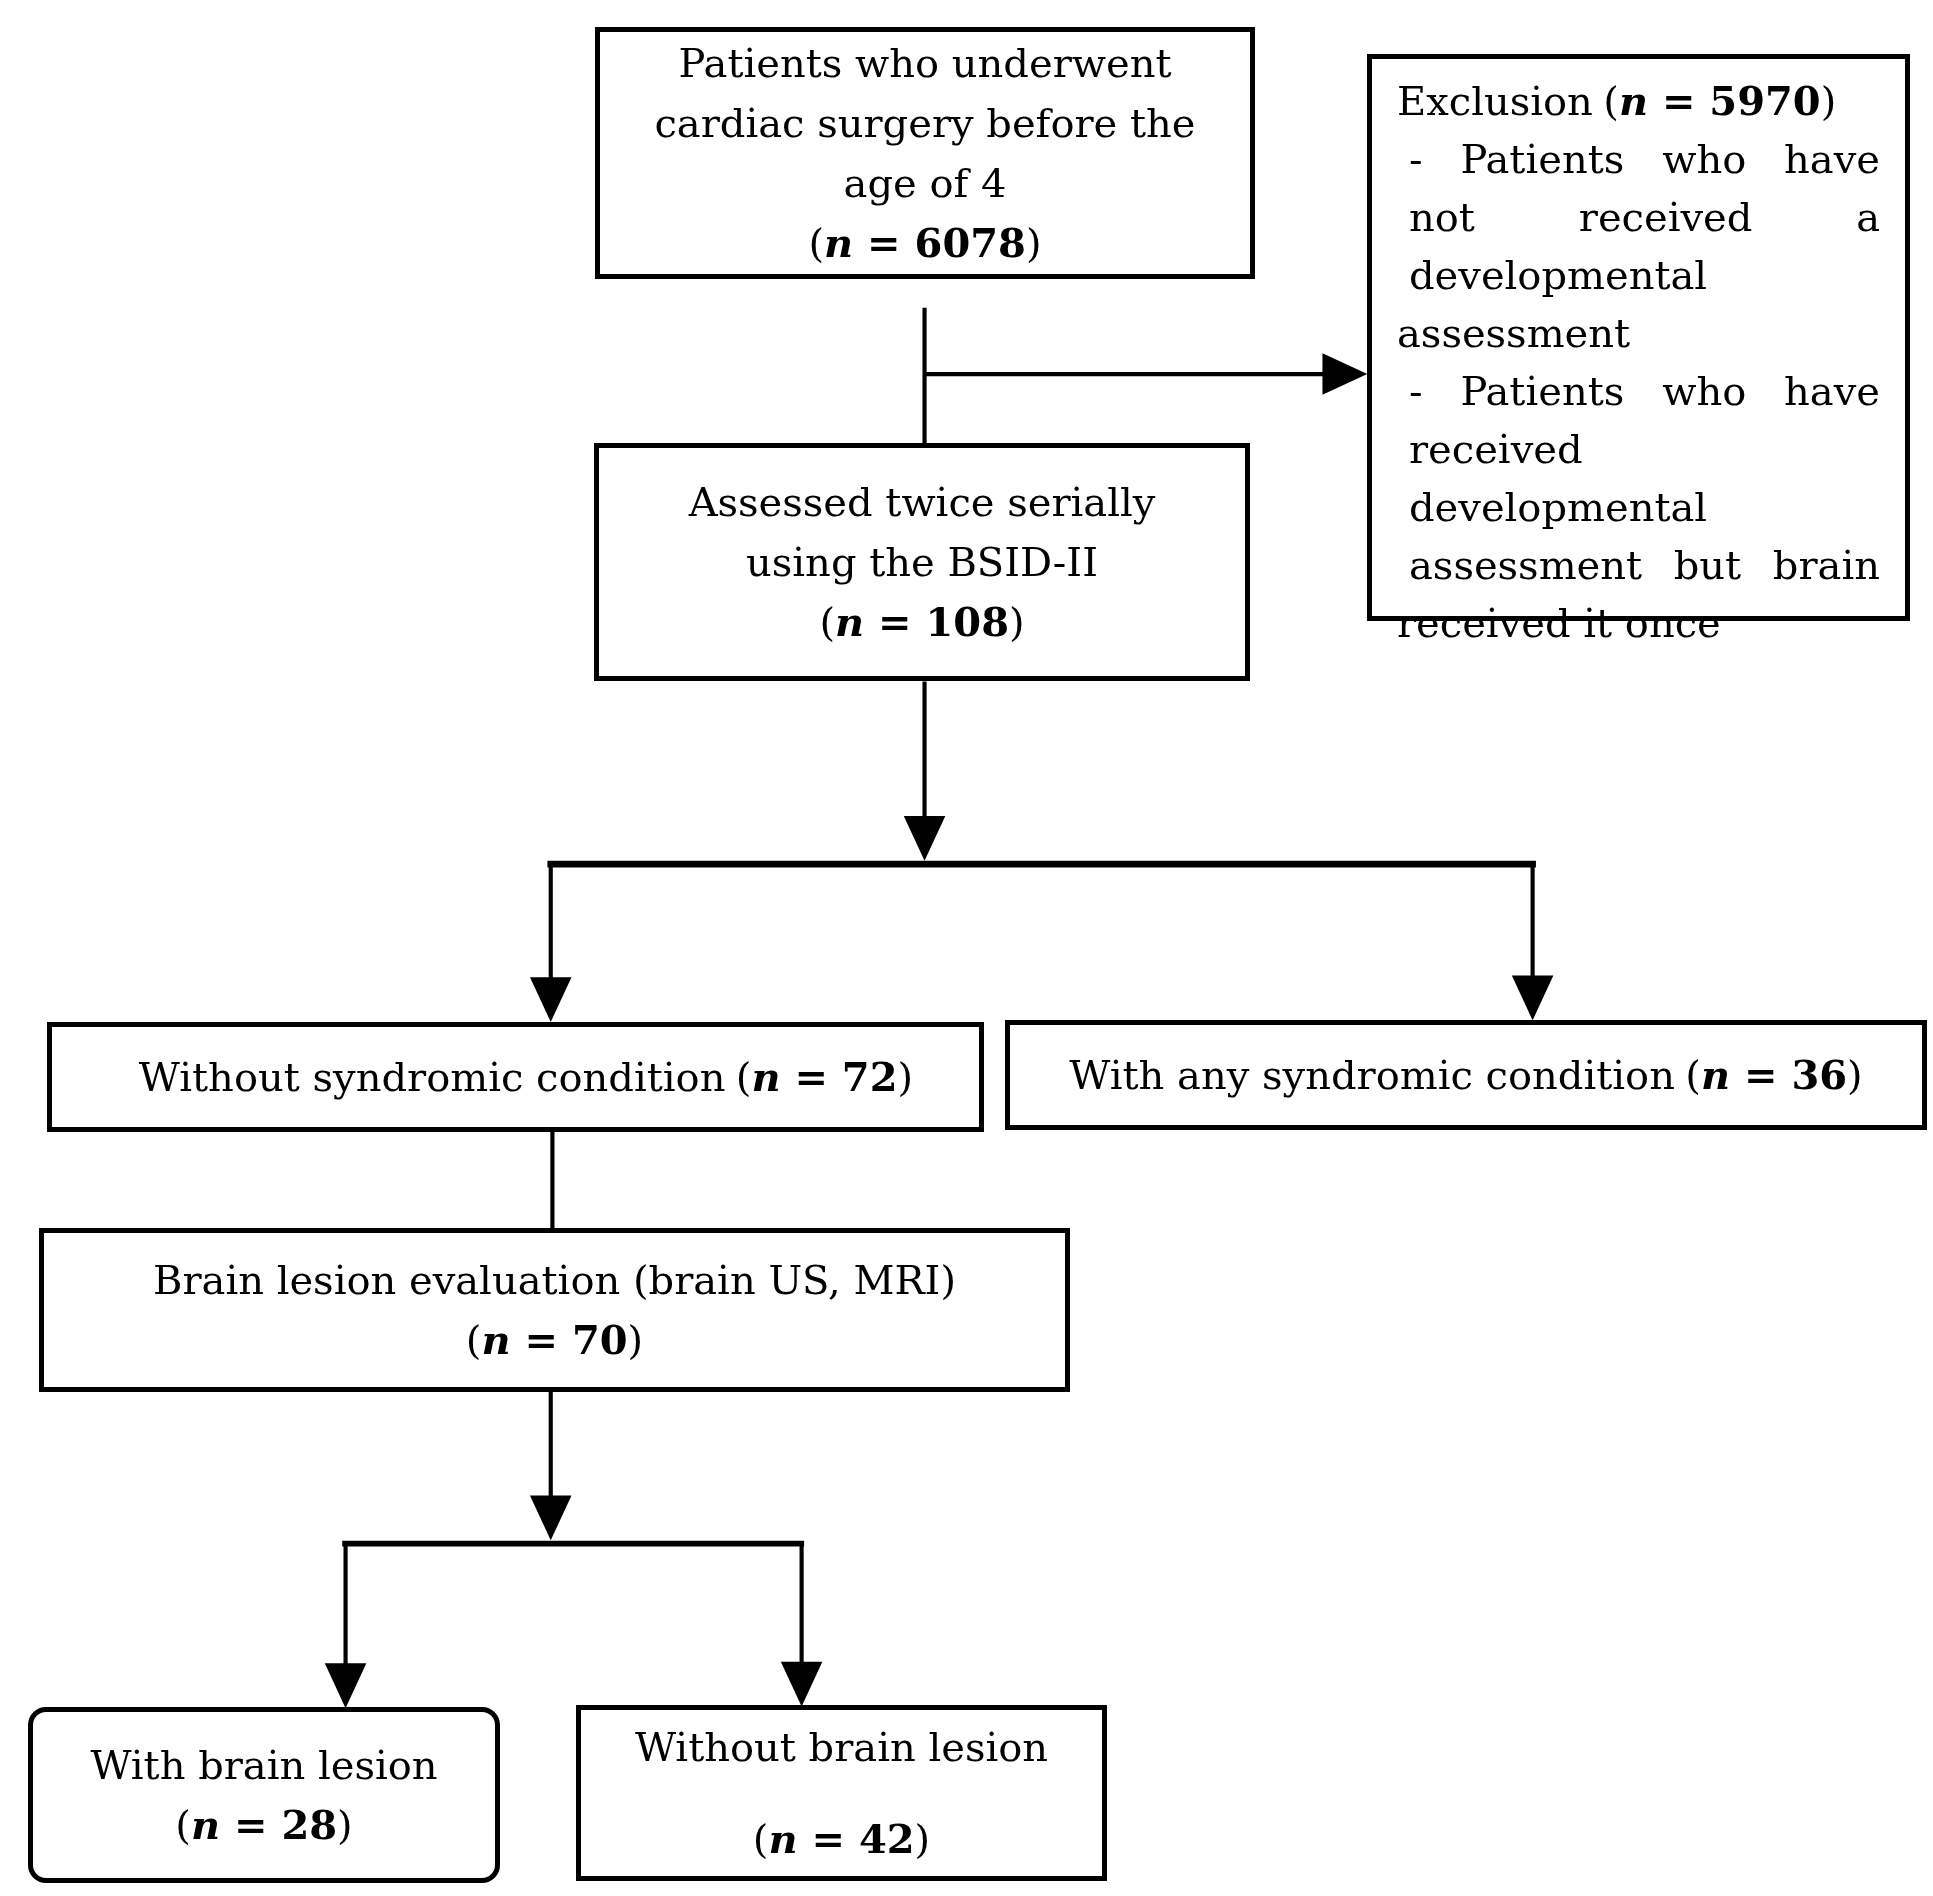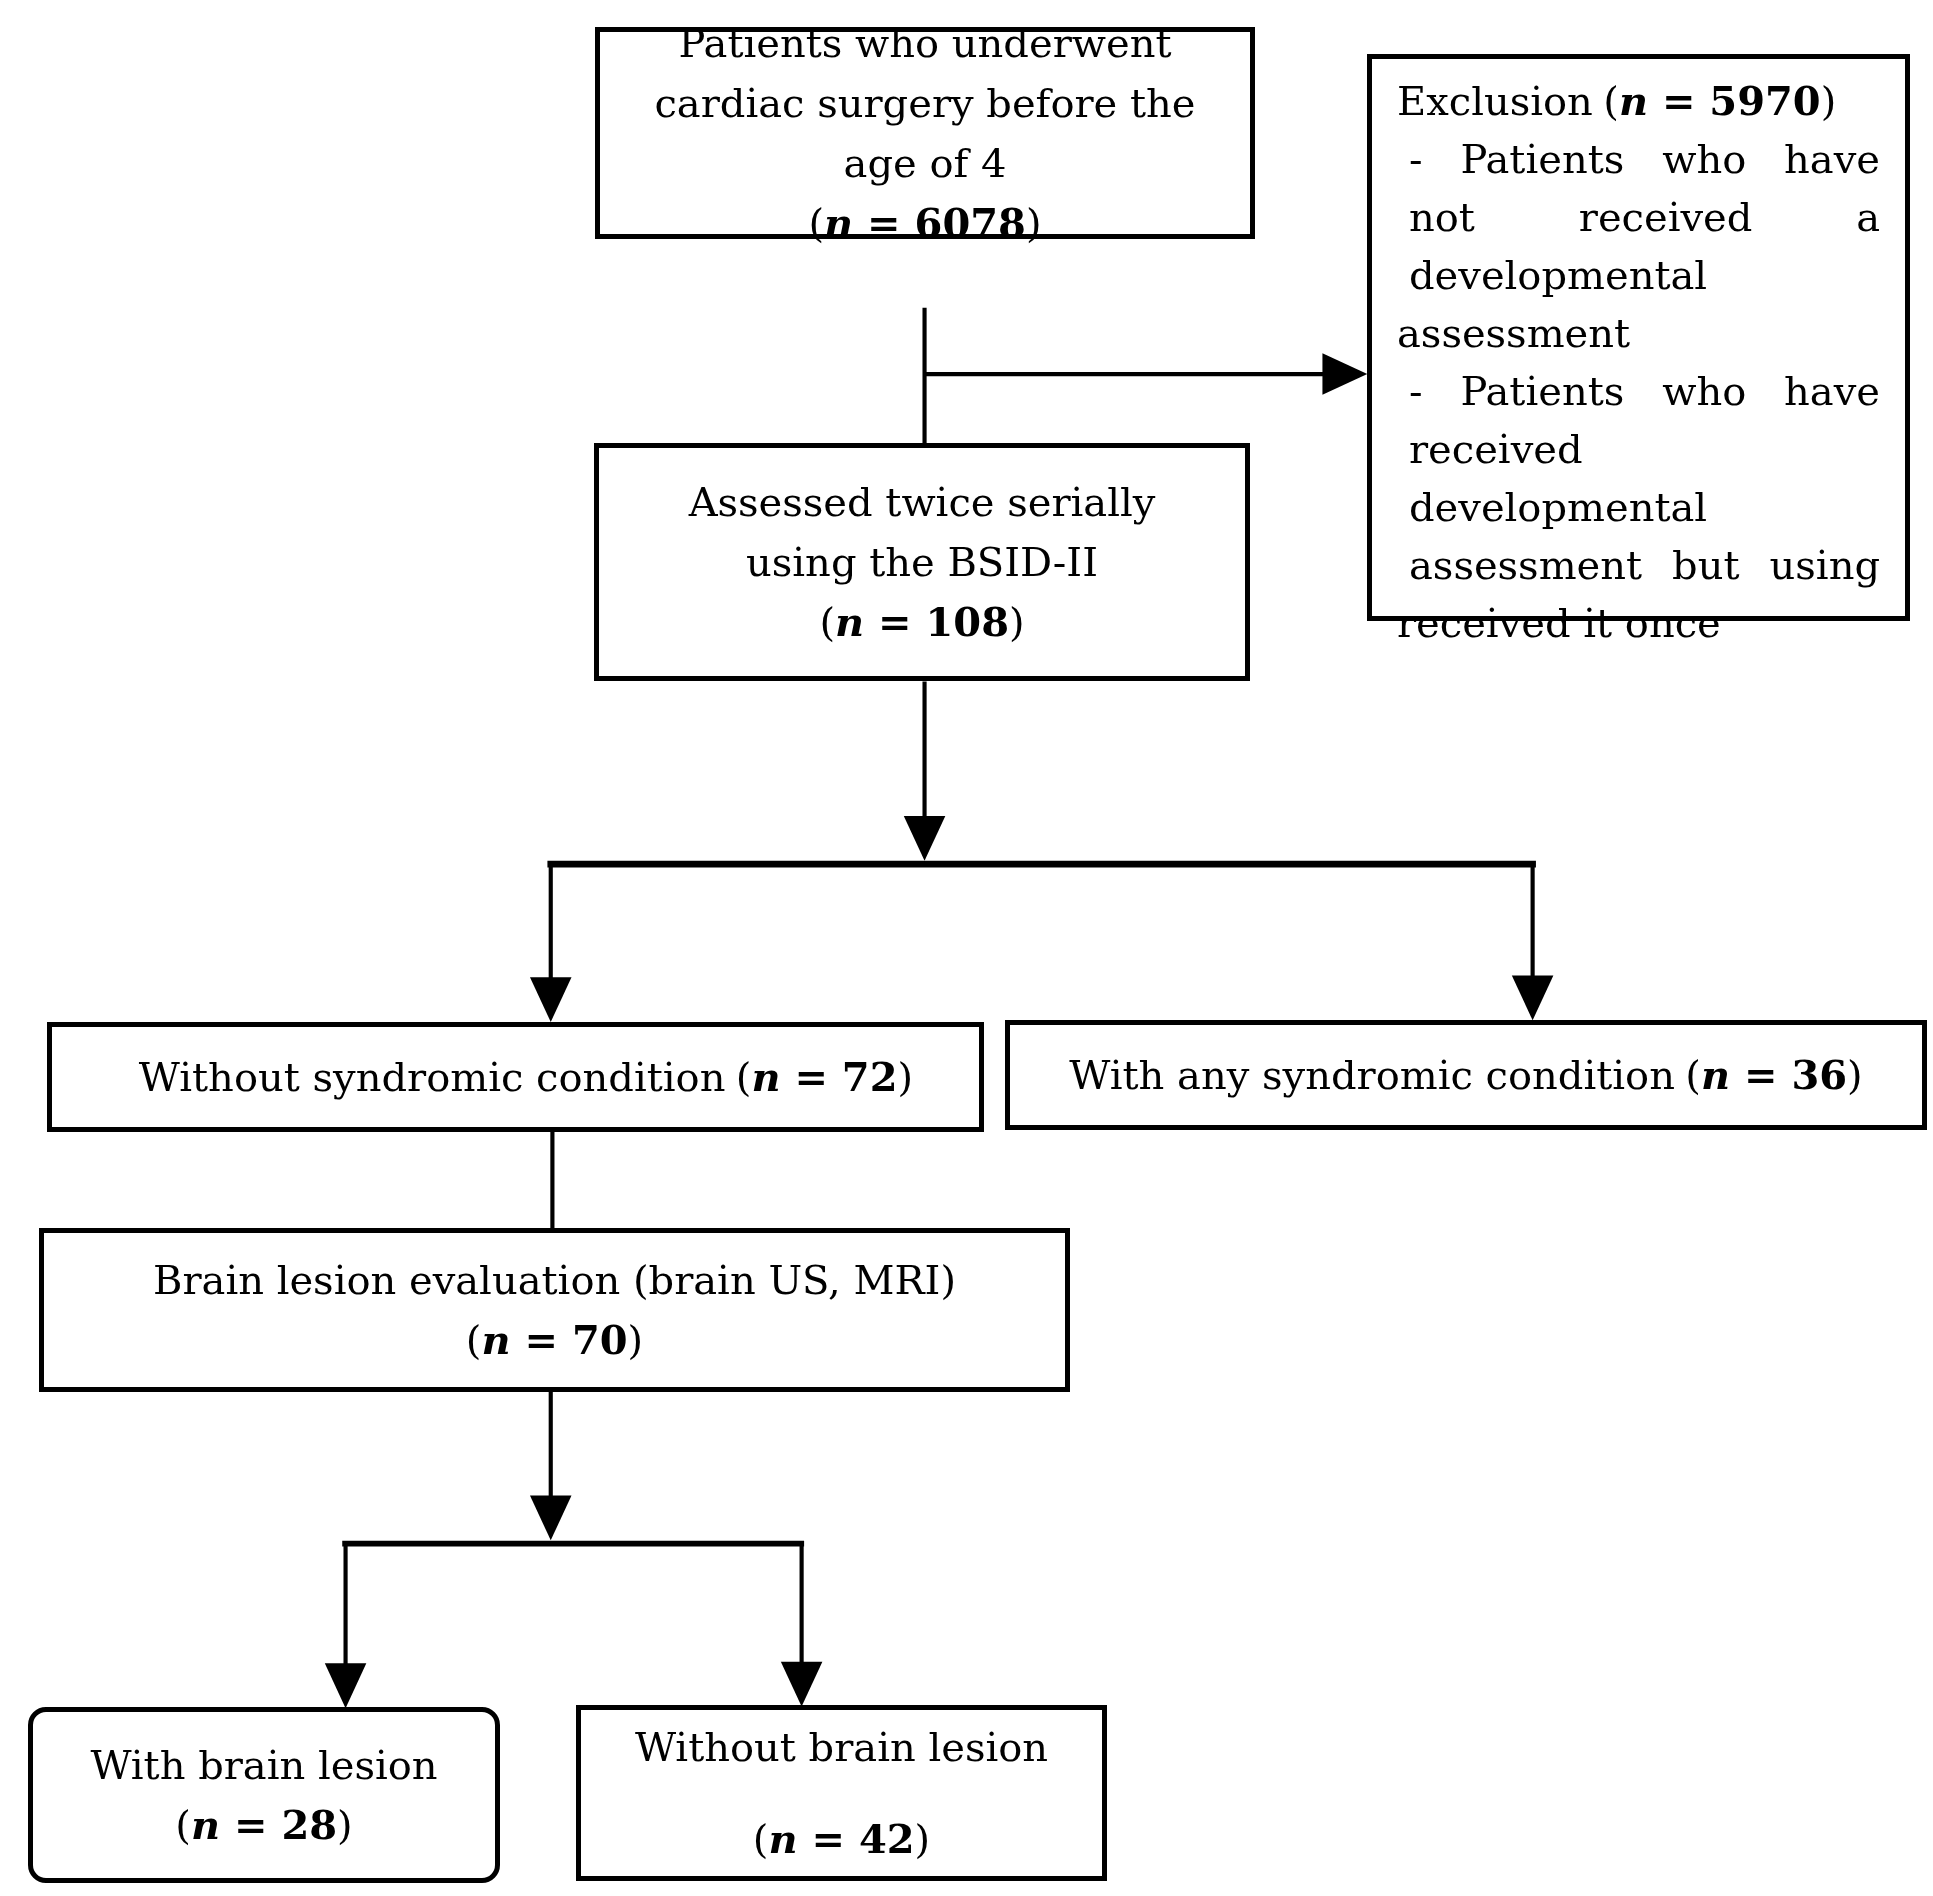--- a/index.html
+++ b/index.html
@@ -68,21 +68,21 @@
     <line x1="665" y1="1362" x2="665" y2="1480" stroke-width="5"></line>
     <line x1="663" y1="1675" x2="663" y2="1810" stroke-width="5"></line>
     <polygon points="663,1854 638,1800 688,1800"></polygon>
     <line x1="412" y1="1858" x2="968" y2="1858" stroke-width="7"></line>
     <line x1="416" y1="1858" x2="416" y2="2012" stroke-width="5"></line>
     <polygon points="416,2056 391,2002 441,2002"></polygon>
     <line x1="965" y1="1858" x2="965" y2="2010" stroke-width="5"></line>
     <polygon points="965,2054 940,2000 990,2000"></polygon>
   </svg>
 
-  <div class="box" style="left:595px; top:27.4px; width:660px; height:212px;">
+  <div class="box" style="left:595px; top:27.4px; width:660px; height:252px;">
     <div class="lines">
         <div>Patients who underwent</div>
         <div>cardiac surgery before the</div>
         <div>age of 4</div>
       </div>
     <div class="nline">(<b><i>n</i> = 6078</b>)</div>
   </div>
 
   <div class="box excl" style="left:1367px; top:54px; width:543px; height:567px;">
     <div class="excl-title">
@@ -91,21 +91,21 @@
     <div class="excl-item justify-lines">
         <div class="jline">- Patients who have</div>
         <div class="jline">not received a</div>
         <div class="jline">developmental</div>
         <div>assessment</div>
       </div>
     <div class="excl-item justify-lines">
         <div class="jline">- Patients who have</div>
         <div class="jline">received</div>
         <div class="jline">developmental</div>
-        <div class="jline">assessment but using</div>
+        <div class="jline">assessment but brain</div>
         <div>received it once</div>
       </div>
   </div>
 
   <div class="box" style="left:594px; top:443px; width:656px; height:238px;">
     <div class="lines">
         <div>Assessed twice serially</div>
         <div>using the BSID-II</div>
       </div>
     <div class="nline">(<b><i>n</i> = 108</b>)</div>

